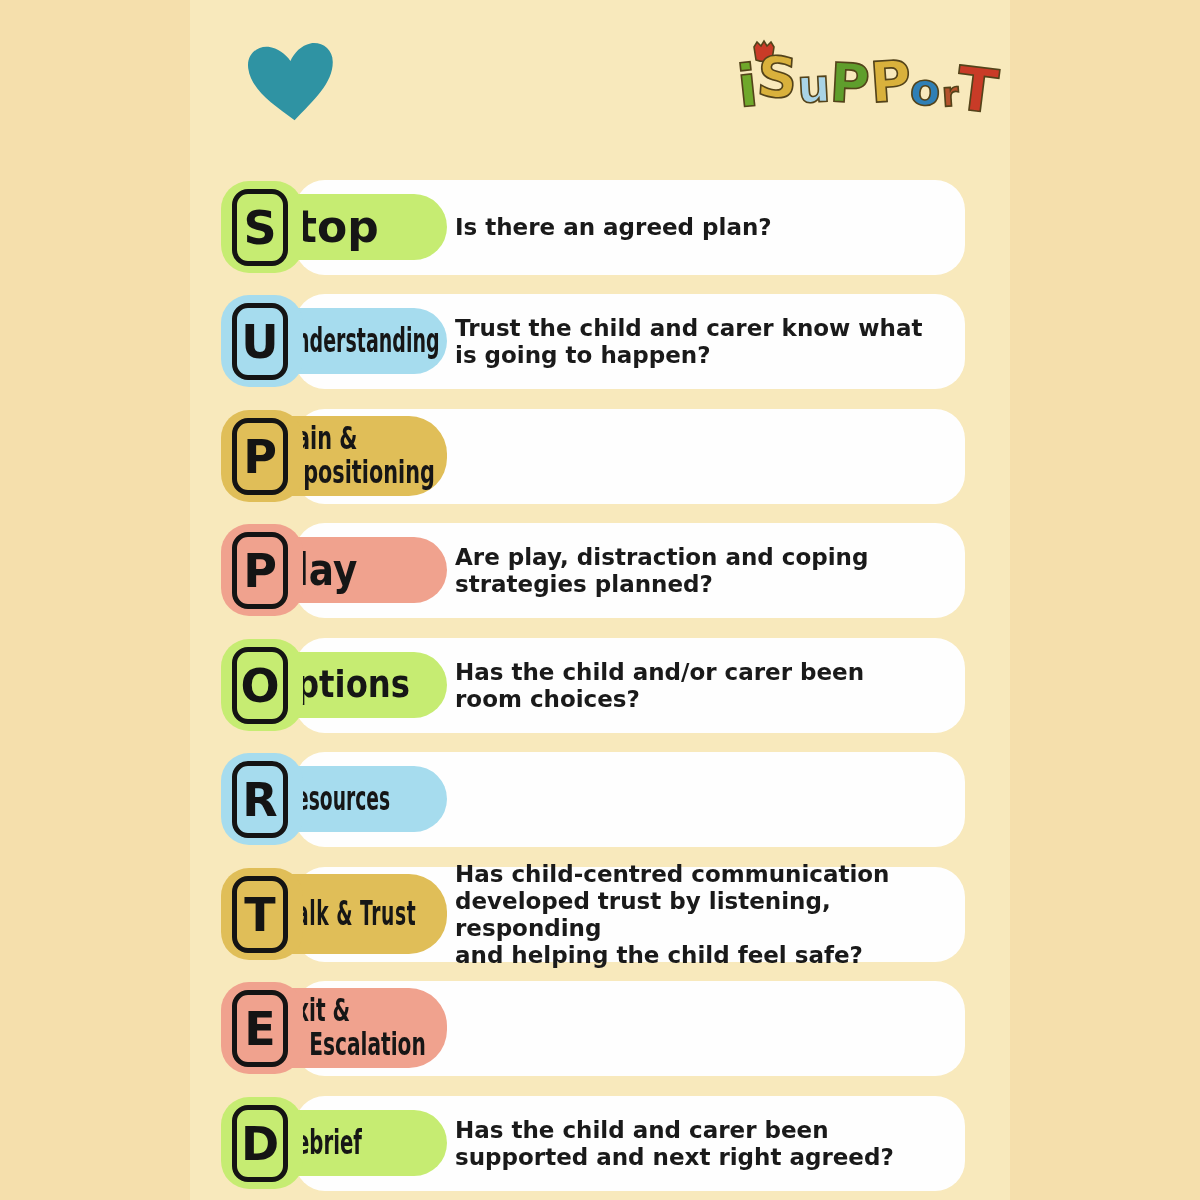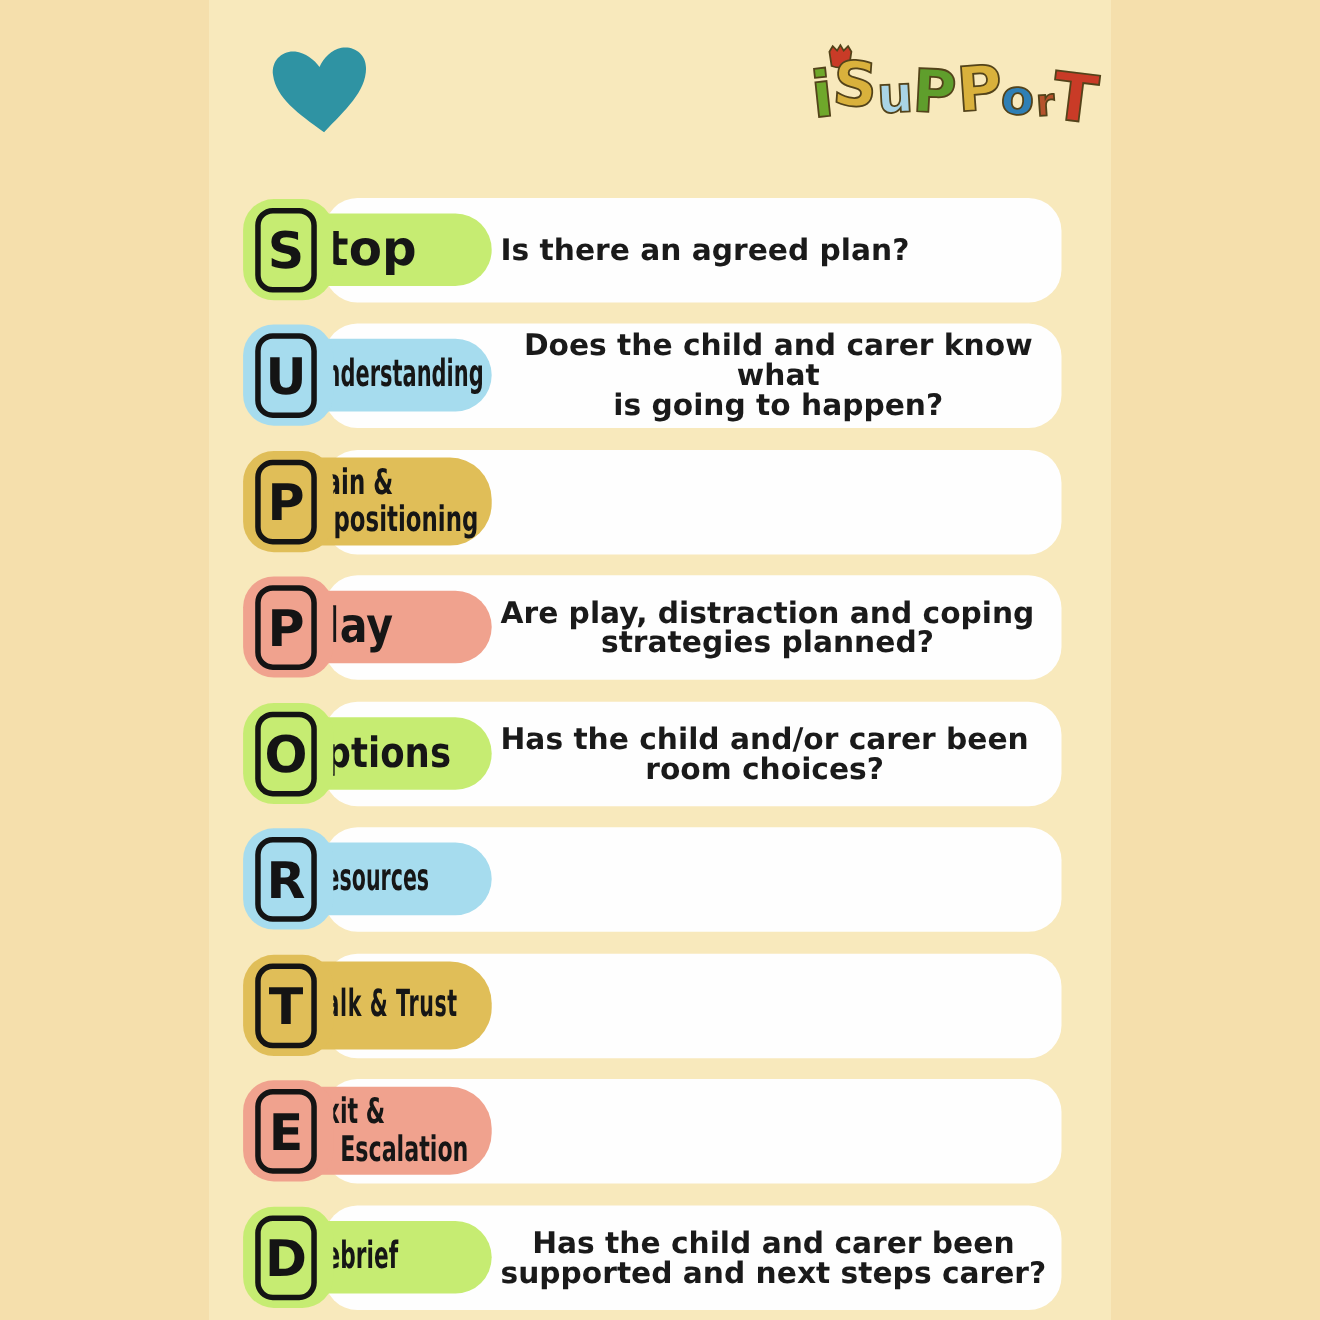--- a/index.html
+++ b/index.html
@@ -72,23 +72,22 @@
   .w4{font-size:38px;transform:scaleX(0.85);}
   .w5{font-size:34px;transform:scaleX(0.55);}
   .w6{font-size:34px;transform:scaleX(0.55);letter-spacing:1px;}
   .w7{font-size:32px;transform:scaleX(0.63);padding-left:21px;text-indent:-21px;}
   .w8{font-size:34px;transform:scaleX(0.58);}
   .question{
     position:absolute;left:455px;top:0;width:505px;height:95px;
     display:flex;align-items:center;
   }
   .question span{
-    font-size:27px;font-weight:bold;color:#1a1a1a;line-height:27px;
+    font-size:23px;font-weight:bold;color:#1a1a1a;line-height:27px;
     white-space:pre-line;
-    text-align:center;
   }
 </style>
 </head>
 <body style="background: rgb(245, 223, 172);">
 
 <div class="center-col" style="background: rgb(248, 233, 188);"></div>
 
 <svg class="heart" viewBox="0 0 100 100">
   <path d="M50 88 C27 69 8 53 6.5 32 C5.5 18 17 9.5 28.5 11.5 C38 13.5 45.5 20 50 27.5 C54 19.5 62.5 12 71.5 11 C83 9.8 94 18 93 31.5 C91.5 53 71 69 50 88 Z" fill="#2f93a3"></path>
 </svg>
@@ -124,21 +123,21 @@
 
 <div class="row" style="top:294px">
   <div class="card" style="background-color: rgb(254, 254, 254);"></div>
   <div class="pill" style="background-color: rgb(166, 220, 238);"></div>
   <div class="word w1">nderstanding</div>
   <div class="badge" style="background-color: rgb(166, 220, 238);"></div>
   <div class="tile" style="background-color: rgb(166, 220, 238);">
     <span class="letter">U</span>
   </div>
   <div class="question">
-    <span>Does the child and carer know what
+    <span>Trust the child and carer know what
 is going to happen?</span>
   </div>
 </div>
 
 <div class="row tall" style="top:409px">
   <div class="card" style="background-color: rgb(254, 254, 254);"></div>
   <div class="pill" style="background-color: rgb(224, 190, 88);"></div>
   <div class="word w2">ain &amp;
 positioning</div>
   <div class="badge" style="background-color: rgb(224, 190, 88);"></div>
@@ -186,20 +185,25 @@
 </div>
 
 <div class="row tall" style="top:867px">
   <div class="card" style="background-color: rgb(254, 254, 254);"></div>
   <div class="pill" style="background-color: rgb(224, 190, 88);"></div>
   <div class="word w6">alk &amp; Trust</div>
   <div class="badge" style="background-color: rgb(224, 190, 88);"></div>
   <div class="tile" style="background-color: rgb(224, 190, 88);">
     <span class="letter">T</span>
   </div>
+  <div class="question">
+    <span>Has child-centred communication
+developed trust by listening, responding
+and helping the child feel safe?</span>
+  </div>
 </div>
 
 <div class="row tall" style="top:981px">
   <div class="card" style="background-color: rgb(254, 254, 254);"></div>
   <div class="pill" style="background-color: rgb(240, 162, 142);"></div>
   <div class="word w7">xit &amp;
 Escalation</div>
   <div class="badge" style="background-color: rgb(240, 162, 142);"></div>
   <div class="tile" style="background-color: rgb(240, 162, 142);">
     <span class="letter">E</span>
@@ -209,15 +213,15 @@
 <div class="row" style="top:1096px">
   <div class="card" style="background-color: rgb(254, 254, 254);"></div>
   <div class="pill" style="background-color: rgb(198, 236, 114);"></div>
   <div class="word w8">ebrief</div>
   <div class="badge" style="background-color: rgb(198, 236, 114);"></div>
   <div class="tile" style="background-color: rgb(198, 236, 114);">
     <span class="letter">D</span>
   </div>
   <div class="question">
     <span>Has the child and carer been
-supported and next steps carer?</span>
+supported and next right agreed?</span>
   </div>
 </div>
 
 </body></html>

